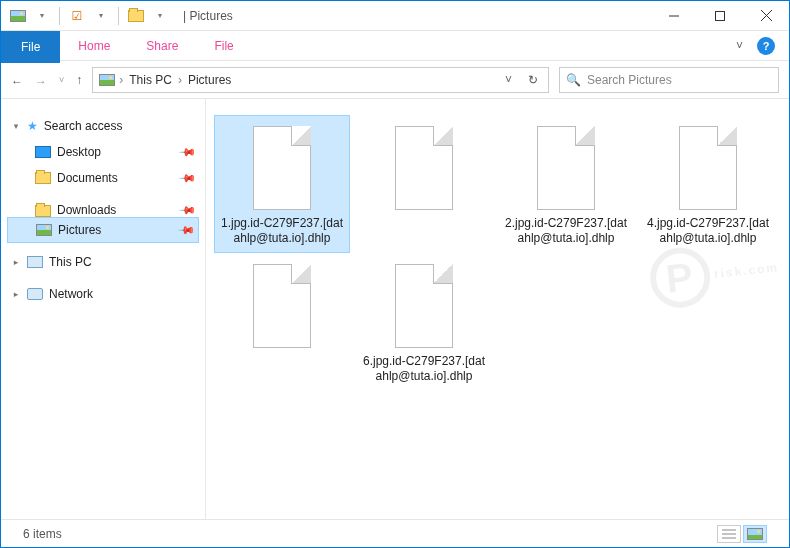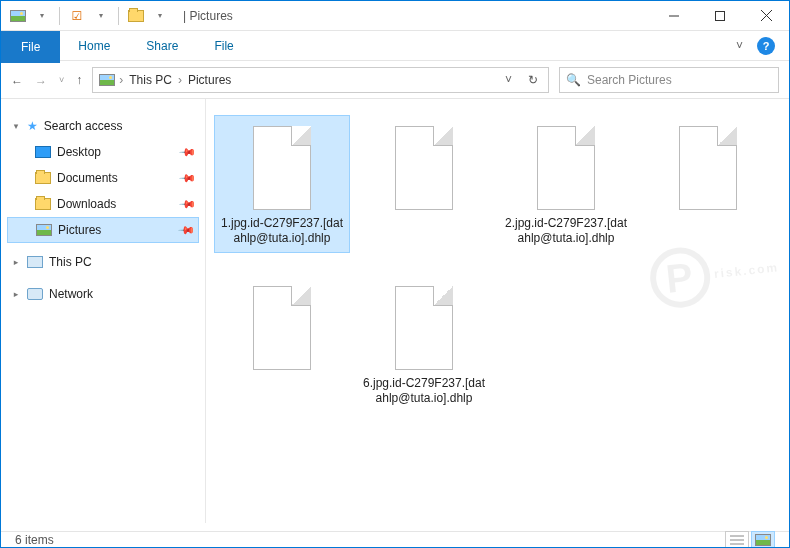--- a/index.html
+++ b/index.html
@@ -6,49 +6,49 @@
 body { background:#fff; width:790px; height:548px; border:1px solid #0078d7; position:relative; overflow:hidden; user-select:none; }
 .titlebar { height:30px; display:flex; align-items:center; background:#fff; border-bottom:1px solid #e5e5e5; }
 .tb-icons { display:flex; align-items:center; gap:2px; padding:0 6px; }
 .tb-icon { width:22px; height:22px; display:flex; align-items:center; justify-content:center; }
 .qat-sep { width:1px; height:18px; background:#ccc; margin:0 4px; }
 .title-text { margin-left:6px; color:#555; }
 .win-controls { margin-left:auto; display:flex; }
 .win-btn { width:46px; height:30px; display:flex; align-items:center; justify-content:center; color:#333; }
 .ribbon-tabs { height:30px; display:flex; align-items:stretch; border-bottom:1px solid #e5e5e5; }
 .tab-file { background:#1979ca; color:#fff; padding:16px 20px; display:flex; align-items:center; }
-.tab { padding:0 18px; display:flex; align-items:center; color:#0369a1; }
+.tab { padding:0 18px; display:flex; align-items:center; color:#ec4899; }
 .ribbon-right { margin-left:auto; display:flex; align-items:center; gap:14px; padding-right:14px; }
 .chev { color:#666; }
 .help { width:18px; height:18px; border-radius:50%; background:#1e88e5; color:#fff; display:flex; align-items:center; justify-content:center; font-size:11px; font-weight:bold; }
 .addr-row { height:38px; display:flex; align-items:center; padding:0 10px; gap:10px; border-bottom:1px solid #e5e5e5; }
 .nav-btns { display:flex; align-items:center; gap:12px; color:#999; }
 .nav-btns .active { color:#555; }
 .addr-bar { flex:1; height:26px; border:1px solid #ccc; display:flex; align-items:center; padding:0 6px; gap:4px; }
 .crumb { color:#333; padding:0 2px; }
 .crumb-sep { color:#888; }
 .addr-drop { margin-left:auto; color:#666; padding:0 8px; }
 .refresh { color:#555; padding:0 4px; }
 .search { width:220px; height:26px; border:1px solid #ccc; display:flex; align-items:center; padding:0 6px; gap:6px; color:#888; }
 .content { display:flex; height:calc(100% - 30px - 30px - 38px - 24px); }
 .sidebar { width:205px; border-right:1px solid #e8e8e8; padding:14px 6px 6px 6px; overflow:hidden; }
 .nav-item { display:flex; align-items:center; height:26px; padding:0 4px; gap:6px; color:#222; white-space:nowrap; }
 .nav-item.selected { background:#cce8ff; border:1px solid #99d1ff; }
 .nav-item .pin { margin-left:auto; color:#8a8a8a; font-size:11px; transform:rotate(45deg); }
 .chev-small { width:10px; color:#777; font-size:9px; display:inline-block; text-align:center; }
 .spacer { height:6px; }
 .files { flex:1; padding:16px 8px; overflow:auto; }
-.grid { display:flex; flex-wrap:wrap; gap:22px 6px; align-content:flex-start; }
+.grid { display:flex; flex-wrap:wrap; gap:0 6px; align-content:flex-start; }
 .file { width:136px; padding:6px 2px; display:flex; flex-direction:column; align-items:center; text-align:center; font-size:12px; color:#222; border:1px solid transparent; }
 .file.selected { background:#cce8ff; border:1px solid #99d1ff; }
 .file-icon { width:70px; height:88px; margin-bottom:6px; position:relative; }
 .sheet { position:absolute; inset:4px 6px 0 6px; background:#fff; border:1px solid #bbb; }
 .fold { position:absolute; top:4px; right:6px; width:20px; height:20px; background:linear-gradient(135deg,#fff 0 50%,#ddd 50% 100%); border-left:1px solid #bbb; border-bottom:1px solid #bbb; }
 .file-name { word-break:break-all; line-height:1.25; max-width:128px; }
-.statusbar { position:absolute; bottom:0; left:0; right:0; height:16px; border-top:1px solid #e5e5e5; display:flex; align-items:center; padding:0 14px; color:#555; background:#fff; }
+.statusbar { position:absolute; bottom:0; left:0; right:0; height:28px; border-top:1px solid #e5e5e5; display:flex; align-items:center; padding:0 22px; color:#555; background:#fff; }
 .view-toggles { margin-left:auto; display:flex; gap:2px; }
 .vt { width:24px; height:18px; border:1px solid #ccc; display:flex; align-items:center; justify-content:center; }
 .vt.active { background:#cce8ff; border-color:#99d1ff; }
 .pic-thumb { width:16px; height:12px; background:linear-gradient(#9fd4ff,#9fd4ff 55%,#6fb84a 55%); border:1px solid #888; position:relative; }
 .pic-thumb::after { content:""; position:absolute; top:1px; right:2px; width:3px; height:3px; background:#ffdf6b; border-radius:50%; }
 .icon-star::before{content:"★"; color:#45a7ff;}
 .icon-desktop{ width:16px; height:12px; background:#2e9df7; border:1px solid #176fb5; }
 .icon-folder{ width:16px; height:12px; background:#ffd86b; border:1px solid #caa637; position:relative; }
 .icon-folder::before{content:"";position:absolute;top:-3px;left:0;width:7px;height:3px;background:#ffd86b;border:1px solid #caa637;border-bottom:none;}
 .icon-pc{ width:16px; height:12px; background:#d7e9f7; border:1px solid #6fa4cc; }
@@ -138,21 +138,21 @@
     <div class="nav-item" style="padding-left:28px;">
       <span class="icon-desktop"></span>
       <span>Desktop</span>
       <span class="pin">📌</span>
     </div>
     <div class="nav-item" style="padding-left:28px;">
       <span class="icon-folder"></span>
       <span>Documents</span>
       <span class="pin">📌</span>
     </div>
-    <div class="nav-item" style="padding-left:28px;">
+    <div class="nav-item" style="padding-left:28px;align-items:flex-end;">
       <span class="icon-folder"></span>
       <span>Downloads</span>
       <span class="pin">📌</span>
     </div>
     <div class="nav-item selected" style="padding-left:28px;">
       <span class="pic-thumb"></span>
       <span>Pictures</span>
       <span class="pin">📌</span>
     </div>
     <div class="spacer"></div>
@@ -189,20 +189,21 @@
             <div class="sheet"></div>
             <div class="fold"></div>
           </div>
           <div class="file-name">2.jpg.id-C279F237.[datahlp@tuta.io].dhlp</div>
         </div>
         <div class="file">
           <div class="file-icon">
             <div class="sheet"></div>
             <div class="fold"></div>
           </div>
+          <div class="file-name">4.jpg.id-C279F237.[datahlp@tuta.io].dhlp</div>
         </div>
         <div class="file">
           <div class="file-icon">
             <div class="sheet"></div>
             <div class="fold"></div>
           </div>
         </div>
         <div class="file">
           <div class="file-icon">
             <div class="sheet"></div>

